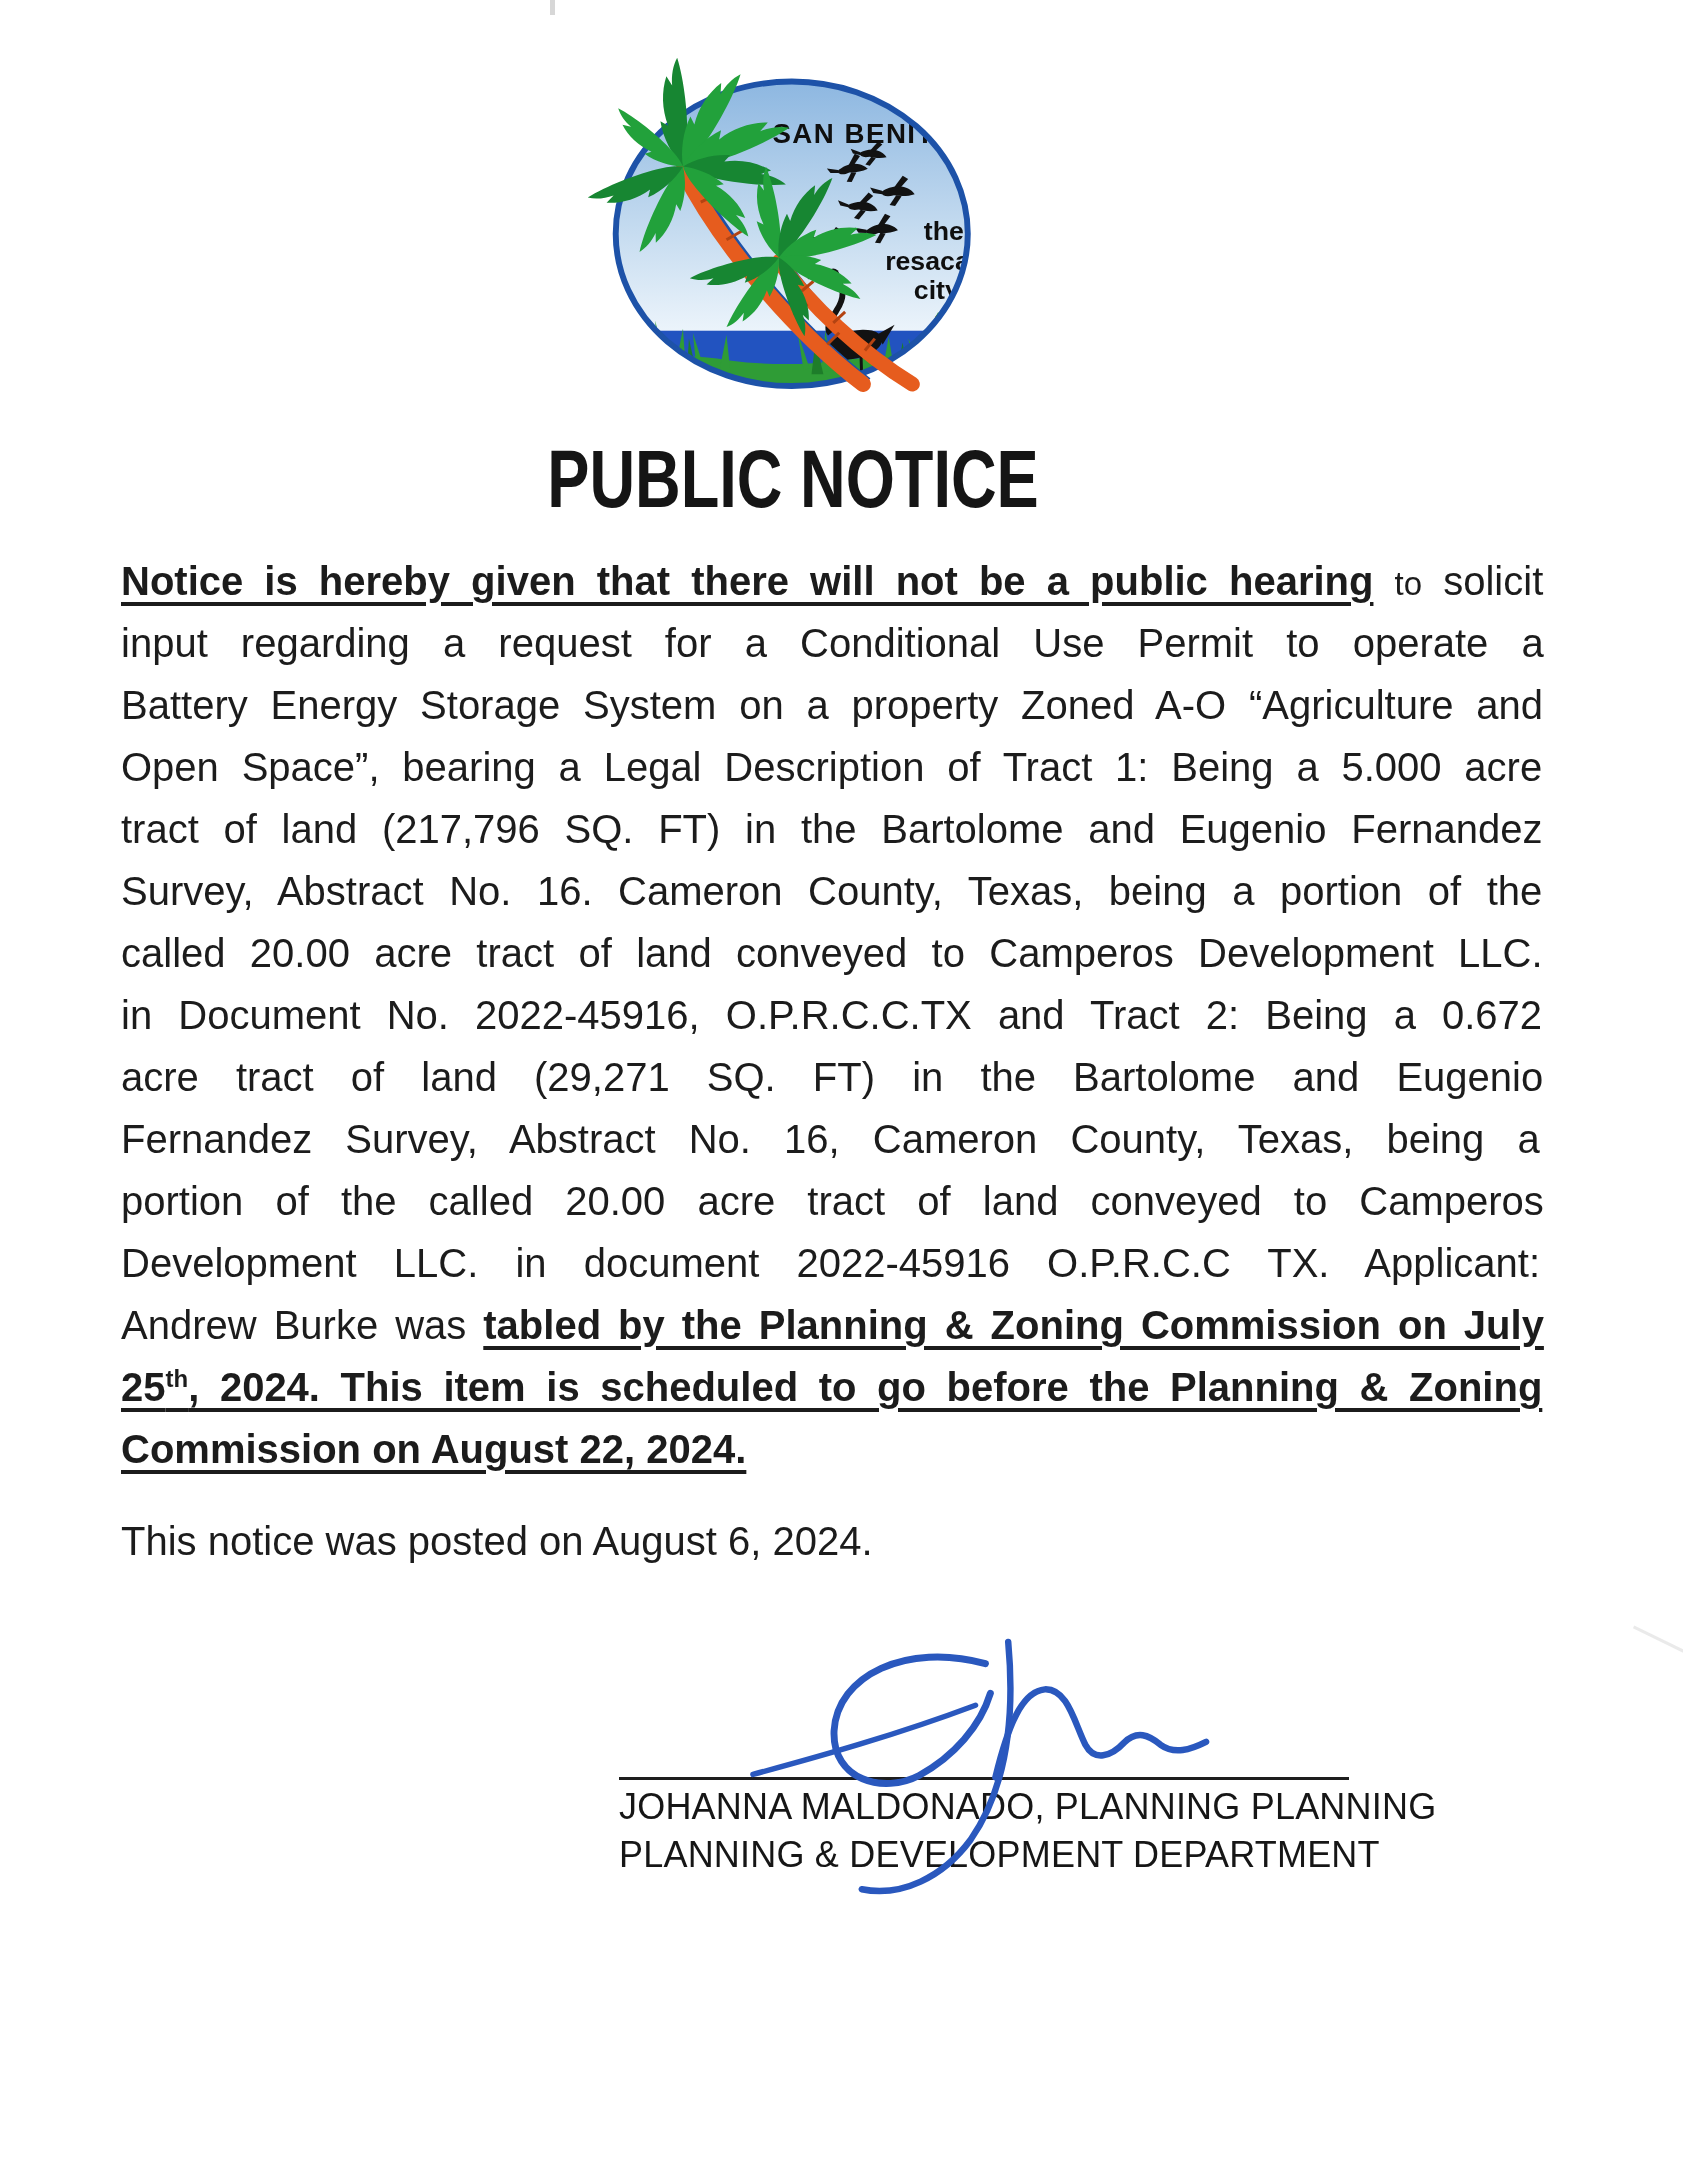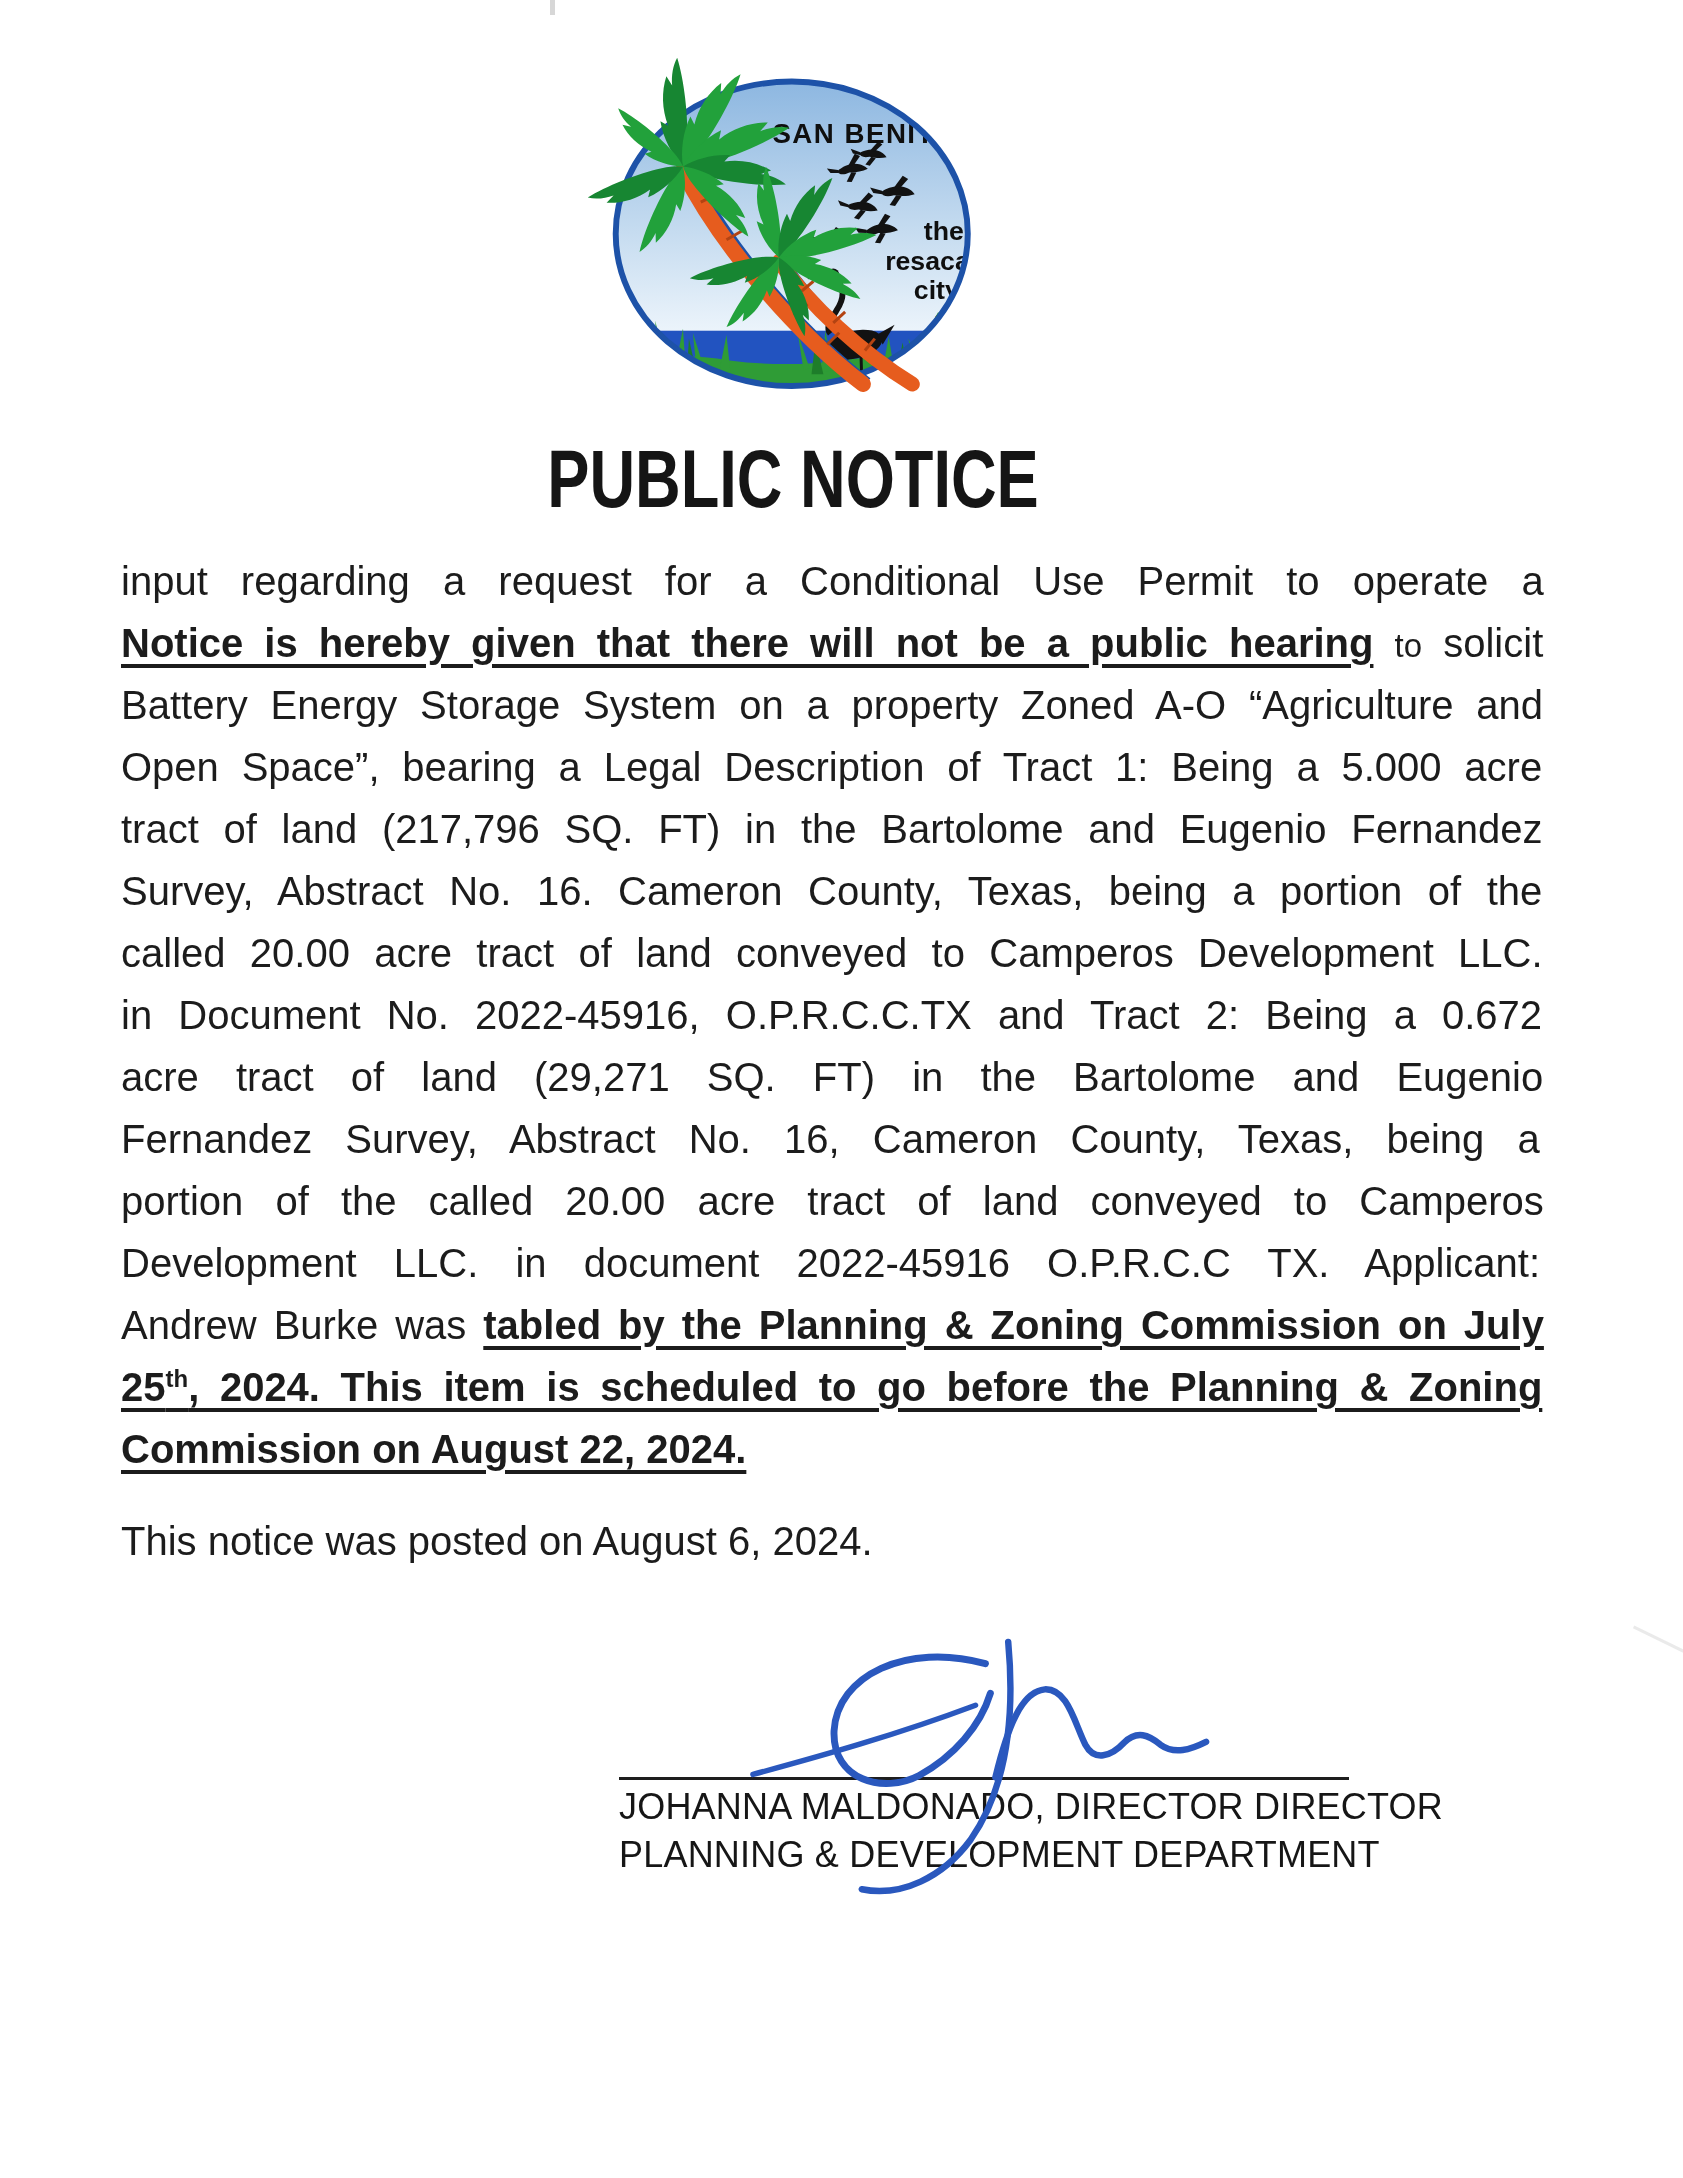--- a/index.html
+++ b/index.html
@@ -168,22 +168,22 @@
         <use href="#frond" fill="#178632" transform="rotate(165) scale(1.05)"></use>
       </g>
     </g>
   </svg>
 
   <div class="title-wrap">
     <span class="title-inner">PUBLIC NOTICE</span>
   </div>
 
   <div class="body-text">
+      <div class="jline"><span class="lc" style="word-spacing: 10px;"><span class="bb uu">Notice is hereby given that there will not be a public hearing</span><span class=""> </span><span class="sm">to</span><span class=""> solicit</span></span></div>
       <div class="jline"><span class="lc" style="word-spacing: 22px;"><span class="">input regarding a request for a Conditional Use Permit to operate a</span></span></div>
-      <div class="jline"><span class="lc" style="word-spacing: 10px;"><span class="bb uu">Notice is hereby given that there will not be a public hearing</span><span class=""> </span><span class="sm">to</span><span class=""> solicit</span></span></div>
       <div class="jline"><span class="lc" style="word-spacing: 11.7px;"><span class="">Battery Energy Storage System on a property Zoned A-O “Agriculture and</span></span></div>
       <div class="jline"><span class="lc" style="word-spacing: 11.7px;"><span class="">Open Space”, bearing a Legal Description of Tract 1: Being a 5.000 acre</span></span></div>
       <div class="jline"><span class="lc" style="word-spacing: 13.6px;"><span class="">tract of land (217,796 SQ. FT) in the Bartolome and Eugenio Fernandez</span></span></div>
       <div class="jline"><span class="lc" style="word-spacing: 14.4px;"><span class="">Survey, Abstract No. 16. Cameron County, Texas, being a portion of the</span></span></div>
       <div class="jline"><span class="lc" style="word-spacing: 13.2px;"><span class="">called 20.00 acre tract of land conveyed to Camperos Development LLC.</span></span></div>
       <div class="jline"><span class="lc" style="word-spacing: 15px;"><span class="">in Document No. 2022-45916, O.P.R.C.C.TX and Tract 2: Being a 0.672</span></span></div>
       <div class="jline"><span class="lc" style="word-spacing: 26px;"><span class="">acre tract of land (29,271 SQ. FT) in the Bartolome and Eugenio</span></span></div>
       <div class="jline"><span class="lc" style="word-spacing: 22px;"><span class="">Fernandez Survey, Abstract No. 16, Cameron County, Texas, being a</span></span></div>
       <div class="jline"><span class="lc" style="word-spacing: 21px;"><span class="">portion of the called 20.00 acre tract of land conveyed to Camperos</span></span></div>
       <div class="jline"><span class="lc" style="word-spacing: 26px; text-align: right;"><span class="">Development LLC. in document 2022-45916 O.P.R.C.C TX. Applicant:</span></span></div>
@@ -196,17 +196,17 @@
 
   <svg class="ink" width="495" height="282" viewBox="0 0 500 285">
     <g fill="none" stroke="#2a58be" stroke-width="7" stroke-linecap="round">
       <path d="M255,35 C175,13 105,47 102,103 C100,153 152,167 188,148 C223,129 250,98 260,65"></path>
       <path d="M20,147 C90,128 165,107 245,77" stroke-width="5.5"></path>
       <path d="M278,13 C286,100 272,167 240,213 C212,251 170,271 130,263" stroke-width="6.5"></path>
       <path d="M265,150 C278,97 292,63 315,61 C338,60 345,95 356,117 C365,134 382,129 395,115 C408,102 420,107 432,117 C446,127 462,122 478,114" stroke-width="6.5"></path>
     </g>
   </svg>
   <div class="sig-rule"></div>
-  <div class="sig-name">JOHANNA MALDONADO, DIRECTOR DIRECTOR</div>
+  <div class="sig-name">JOHANNA MALDONADO, PLANNING PLANNING</div>
   <div class="sig-dept">PLANNING &amp; DEVELOPMENT DEPARTMENT</div>
 
 </div>
 
 
 </body></html>

